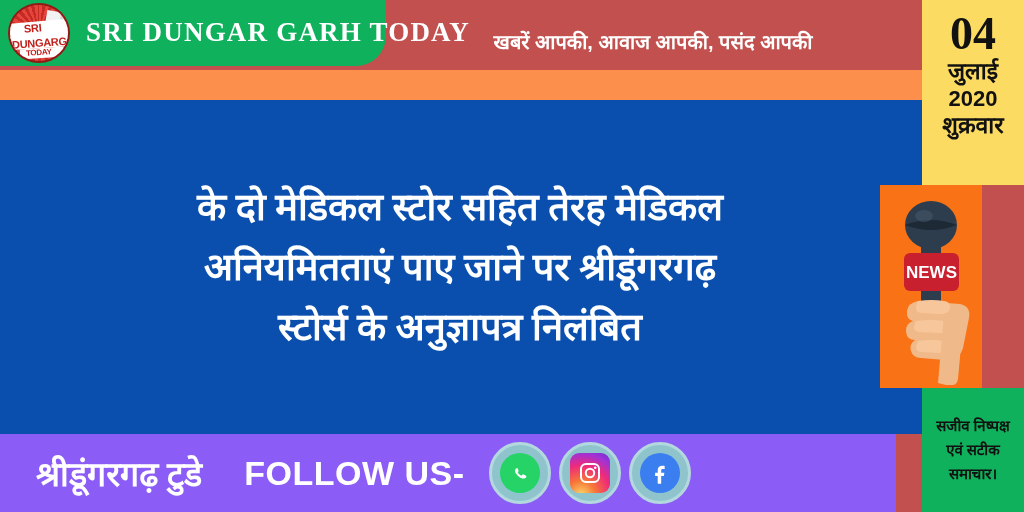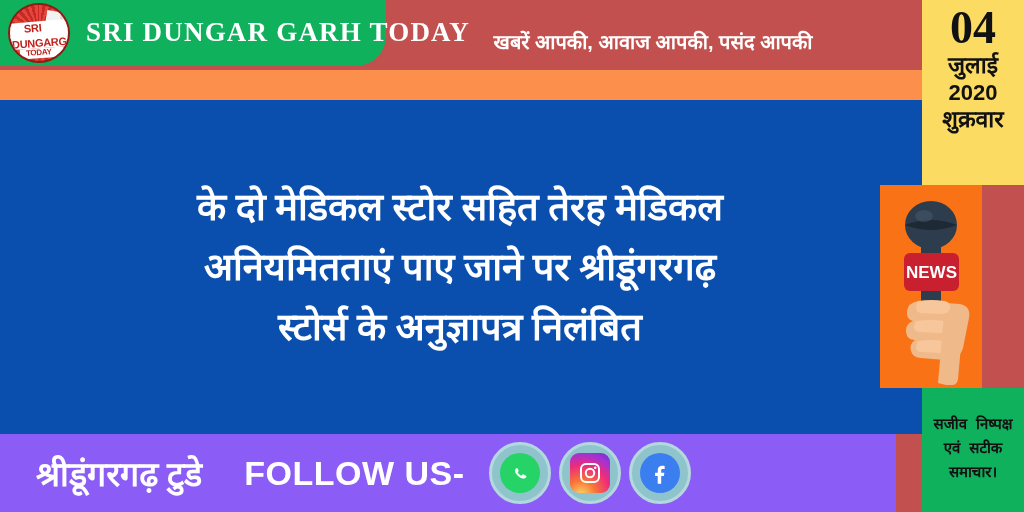--- a/index.html
+++ b/index.html
@@ -233,21 +233,21 @@
 
   .date-panel {
     position: absolute;
     left: 922px; top: 0;
     width: 102px; height: 185px;
     background: #fcdb63;
     display: flex;
     flex-direction: column;
     align-items: center;
     justify-content: flex-start;
-    padding-top: 4px;
+    padding-top: 10px;
     box-sizing: border-box;
   }
   .date-day {
     color: #111111;
     font-family: "Liberation Serif", serif;
     font-weight: bold;
     font-size: 46px;
     line-height: 1.05;
   }
   .date-month {
@@ -288,21 +288,21 @@
     background: #10b15c;
     display: flex;
     flex-direction: column;
     align-items: center;
     justify-content: center;
     padding: 0 3px;
     box-sizing: border-box;
   }
   .slogan-line {
     color: #111111;
-    font-family: Liberation Mono, monospace;
+    font-family: Liberation Serif, serif;
     font-weight: bold;
     font-size: 15px;
     line-height: 1.6;
     text-align: center;
     white-space: nowrap;
   }
 </style>
 </head>
 <body>
 

